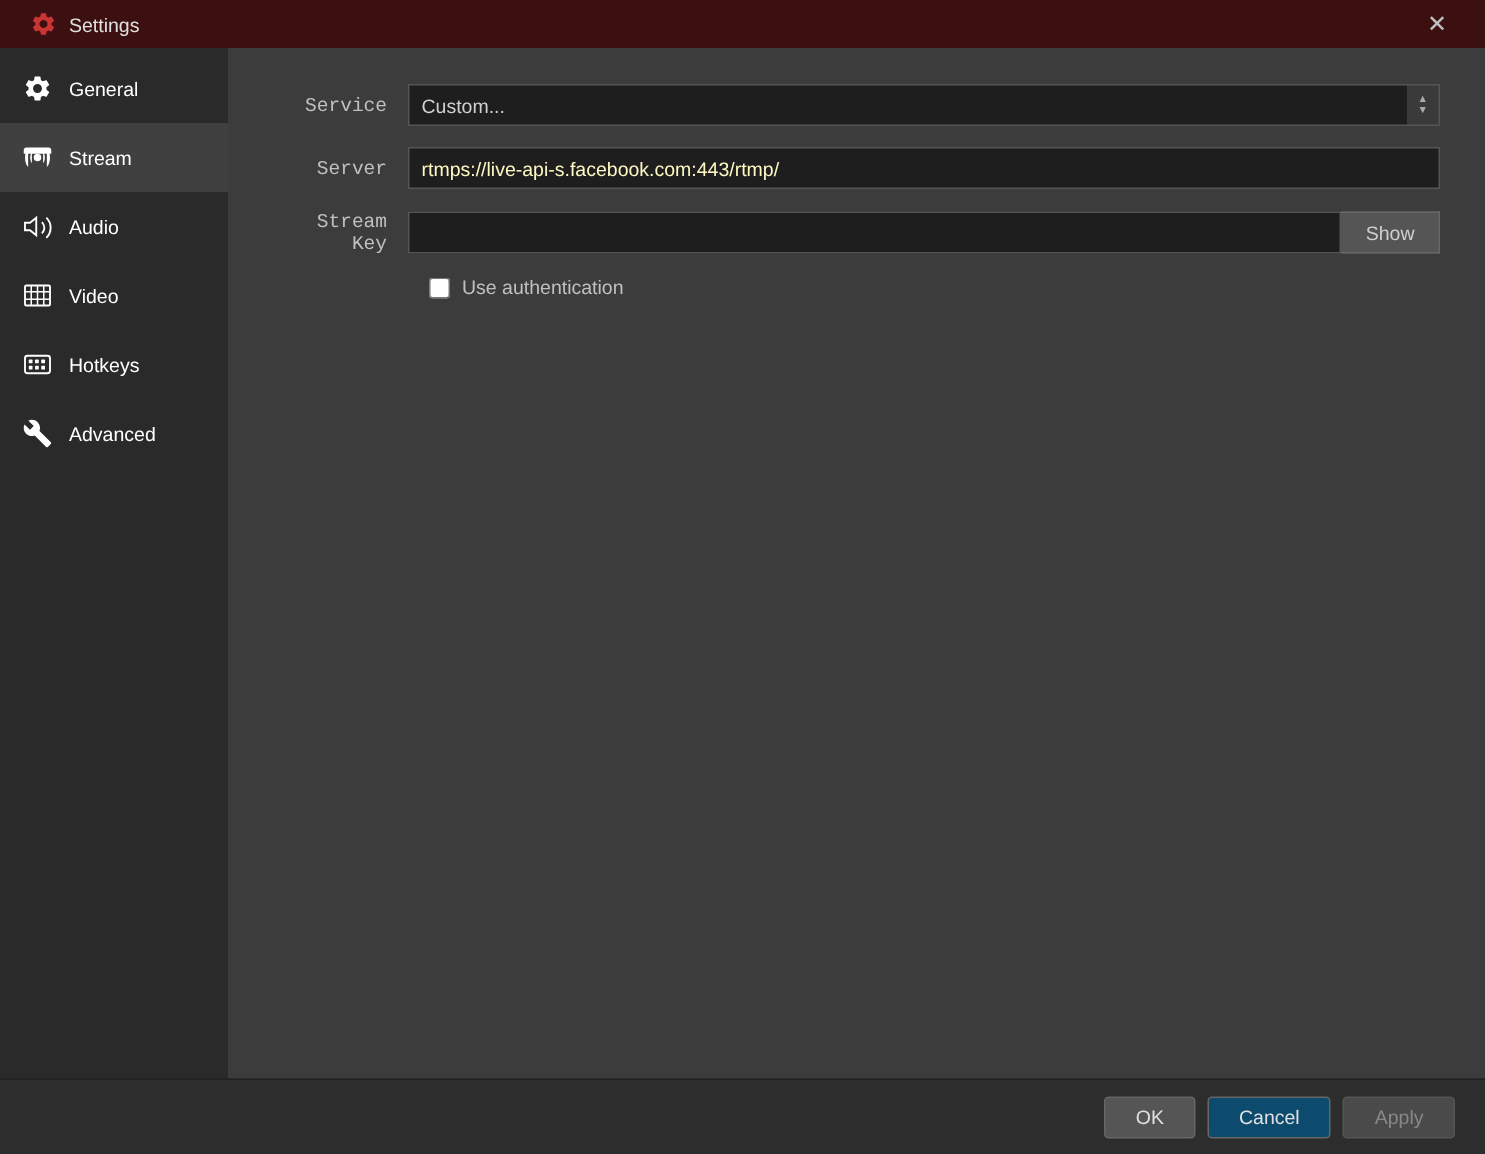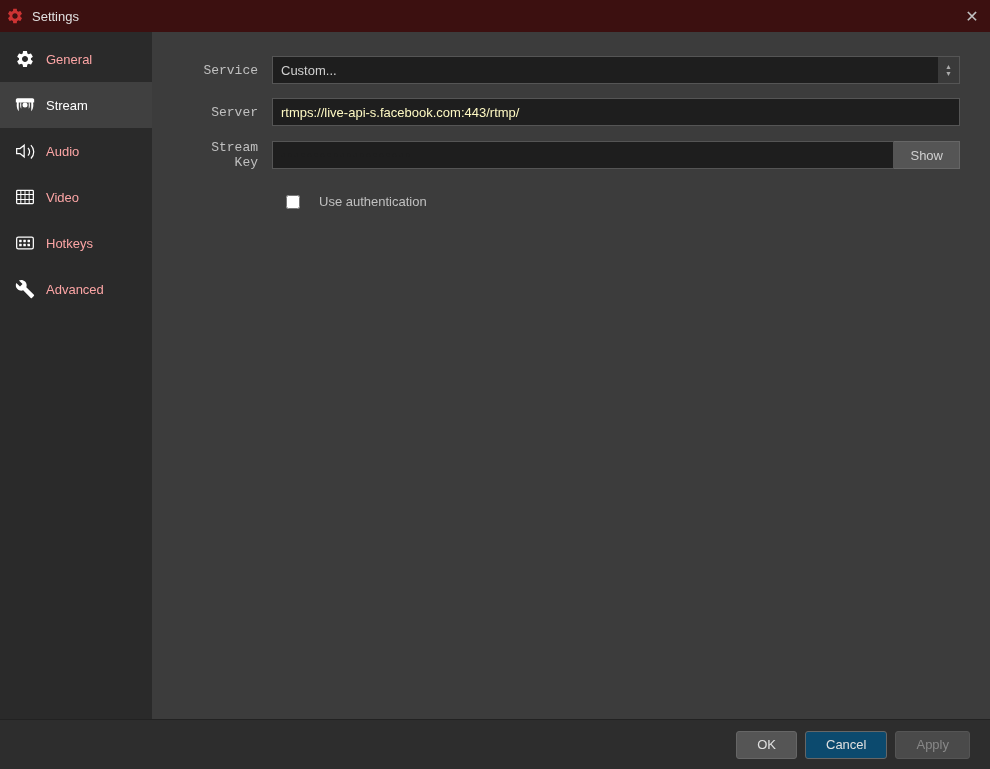--- a/index.html
+++ b/index.html
@@ -27,21 +27,21 @@
       display: flex;
       flex-direction: column;
       position: relative;
     }
 
     .title-bar {
       background: #3c1010;
       height: 32px;
       display: flex;
       align-items: center;
-      padding: 0 6px;
+      padding: 0 20px;
       justify-content: space-between;
       flex-shrink: 0;
     }
 
     .title-bar-left {
       display: flex;
       align-items: center;
       gap: 8px;
     }
 
@@ -82,21 +82,21 @@
       padding-top: 4px;
       flex-shrink: 0;
     }
 
     .sidebar-item {
       display: flex;
       align-items: center;
       gap: 10px;
       padding: 12px 14px;
       cursor: pointer;
-      color: #fca5a5;
+      color: #ffffff;
       font-size: 13px;
     }
 
     .sidebar-item.active {
       background: #404040;
       color: #ffffff;
     }
 
     .sidebar-icon {
       width: 22px;
@@ -209,22 +209,21 @@
       color: #d0d0d0;
       padding: 0 16px;
       height: 28px;
       cursor: pointer;
       font-size: 13px;
     }
 
     .checkbox-row {
       display: flex;
       align-items: center;
-      gap: 19px;
-      margin-top: 10px;
+      gap: 8px;
       margin-left: 104px;
     }
 
     .checkbox-row input[type="checkbox"] {
       width: 14px;
       height: 14px;
       cursor: pointer;
       accent-color: #555;
     }
 

